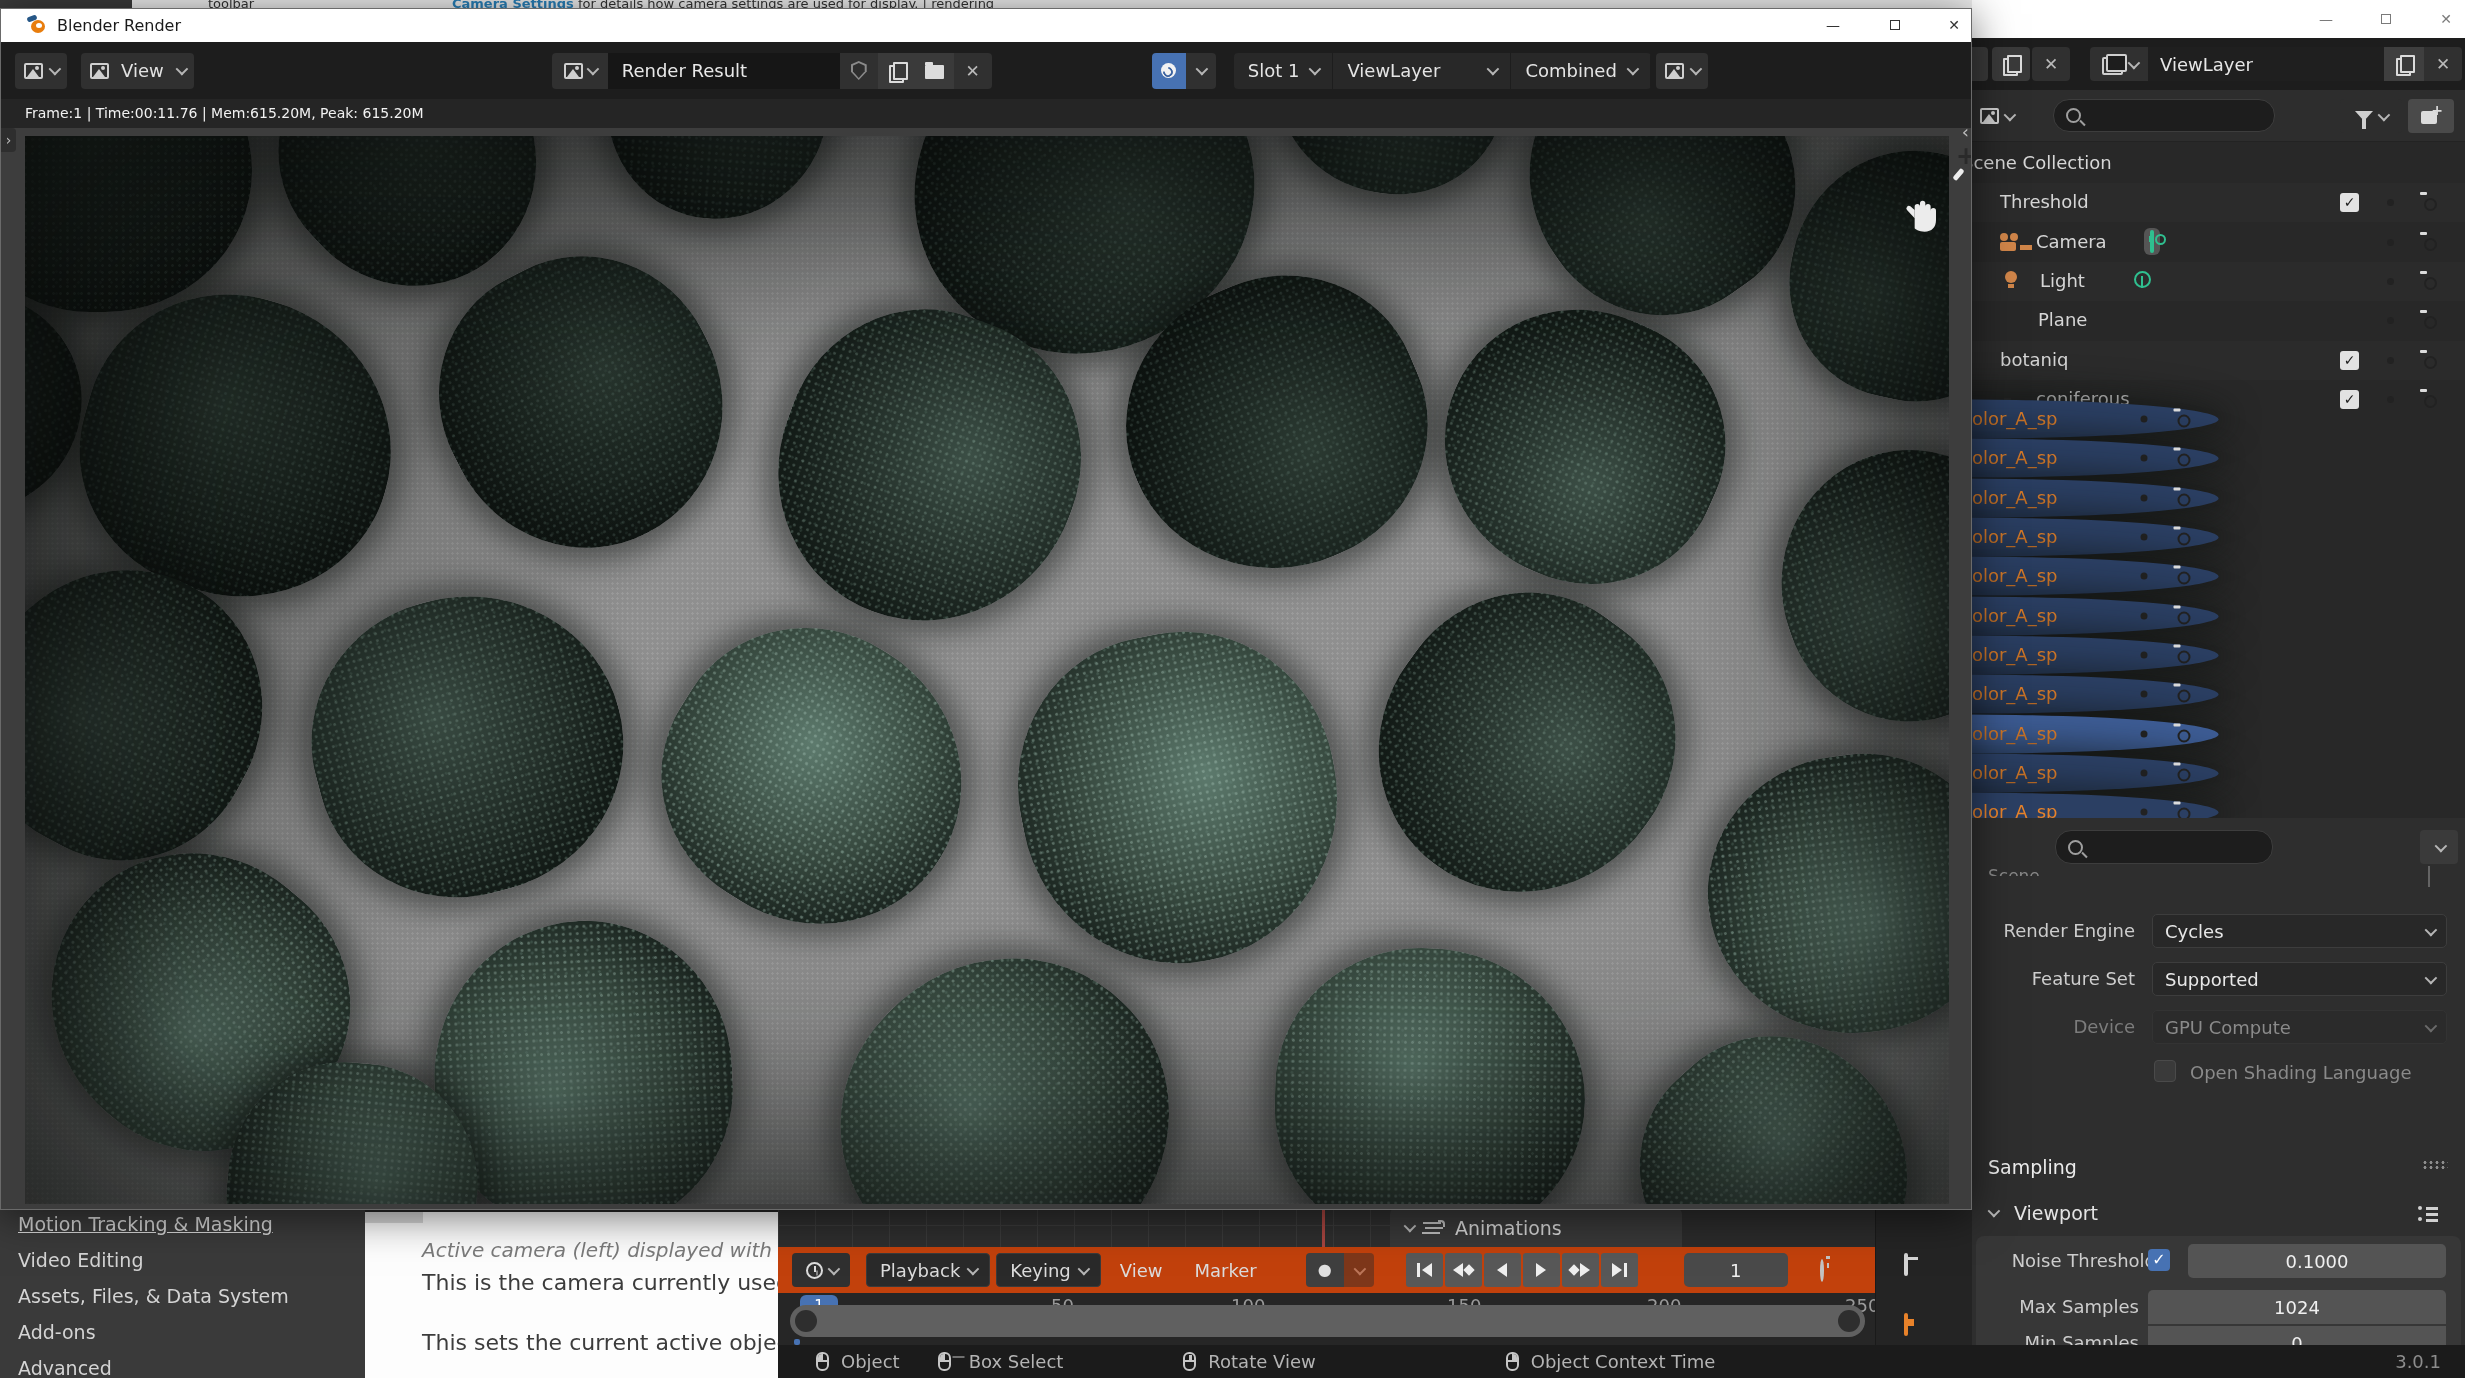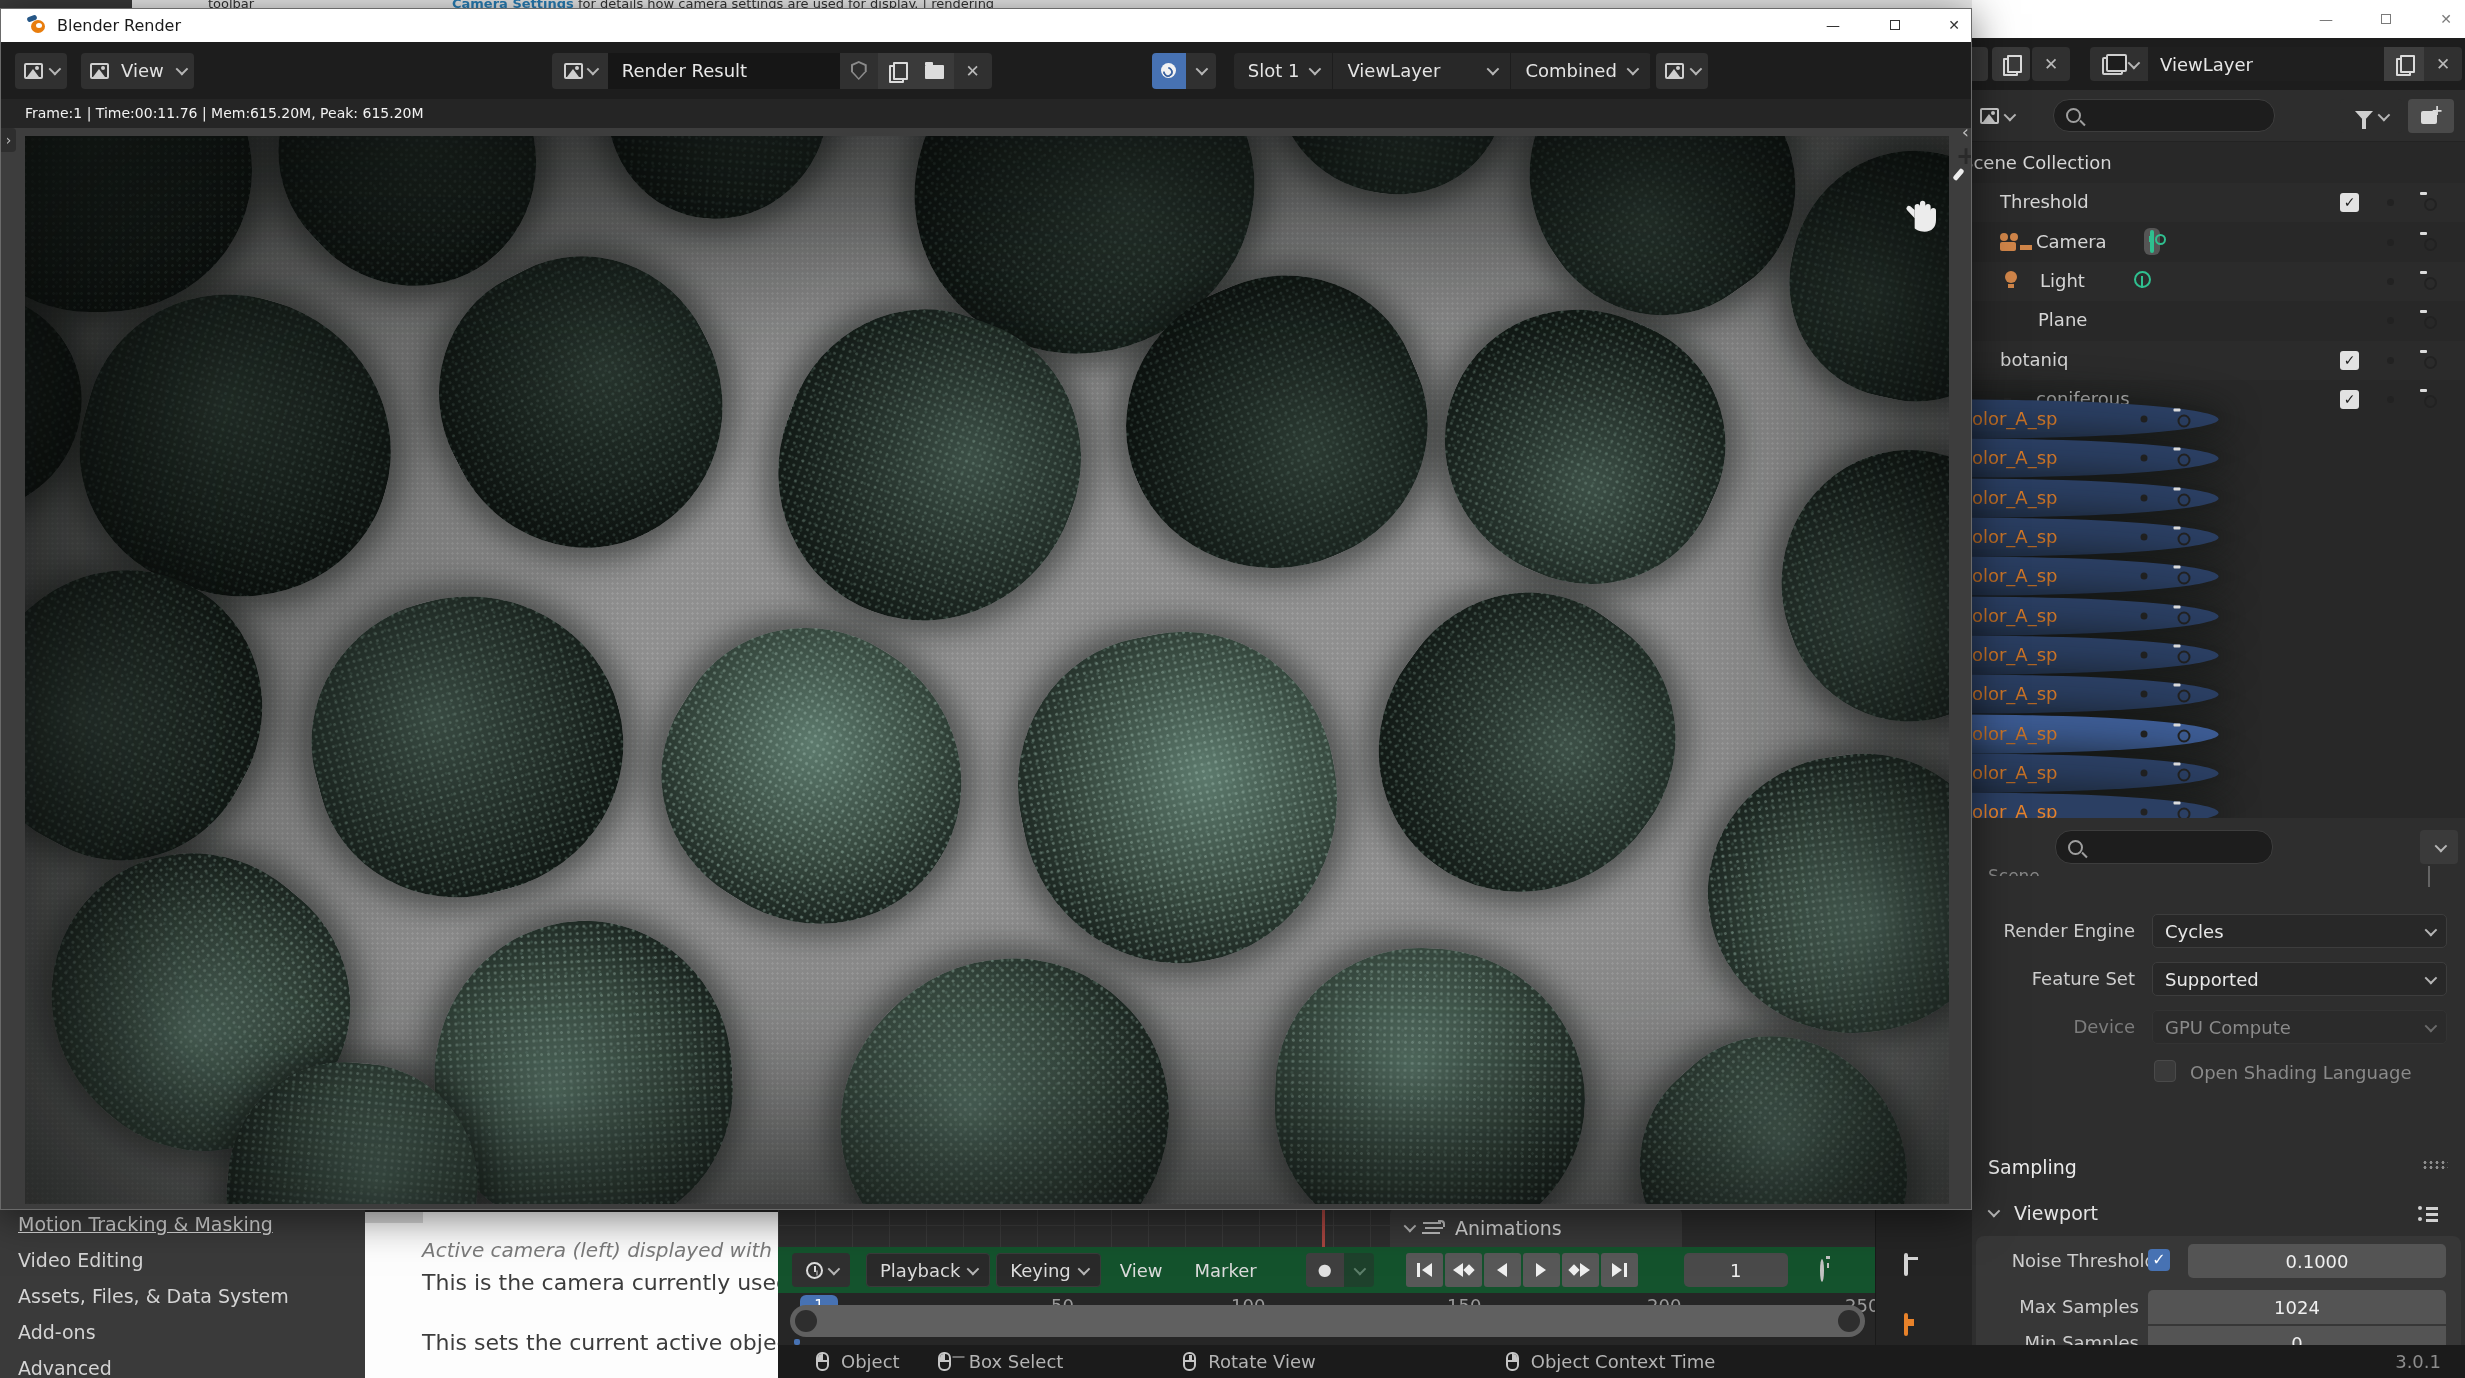--- a/index.html
+++ b/index.html
@@ -155,21 +155,21 @@
   #viewport-body { position:absolute; left:4px; top:418px; width:485px; height:109px; background:#373737; border-radius:8px 8px 0 0; }
 
   
   #timeline { position:absolute; left:778px; top:1203px; width:1097px; height:142px; background:#2b2b2b; overflow:hidden; }
   #tl-grid { position:absolute; left:0; top:0; width:616px; height:44px;
     background-image:linear-gradient(#3a3a3a 1px, transparent 1px), linear-gradient(90deg,#3a3a3a 1px, transparent 1px);
     background-size:37px 22px; background-color:#2e2e2e; }
   #tl-playhead { position:absolute; left:544px; top:0; width:3px; height:44px; background:#a84540; }
   #anim-panel { position:absolute; left:612px; top:5px; width:292px; height:39px; background:#383838; border-radius:6px 6px 0 0; display:flex; align-items:center; gap:10px; padding-left:14px; }
   #anim-panel .lbl { color:#d6d6d6; font-size:19px; }
-  #tl-header { position:absolute; left:0; top:44px; width:1097px; height:46px; background:#14532d; display:flex; align-items:center; }
+  #tl-header { position:absolute; left:0; top:44px; width:1097px; height:46px; background:#c2410c; display:flex; align-items:center; }
   #tl-editor-btn { margin-left:14px; width:58px; height:34px; background:#303030; border-radius:4px; display:flex; align-items:center; justify-content:center; gap:5px; }
   .tl-menu { height:34px; display:flex; align-items:center; gap:7px; padding:0 13px; color:#dcdcdc; font-size:18px; border-radius:4px; }
   .tl-menu.dd { background:#2a2a2a; border:1px solid #3a3a3a; }
   #tl-rec-group { display:flex; margin-left:36px; }
   #tl-rec { width:38px; height:34px; background:#3f3f3f; border-radius:4px 0 0 4px; color:#e0e0e0; font-size:16px; text-align:center; line-height:34px; }
   #tl-rec-chev { width:30px; height:34px; background:#2c2c2c; border-radius:0 4px 4px 0; display:flex; align-items:center; justify-content:center; opacity:0.45; }
   #tl-transport { display:flex; gap:2px; margin-left:32px; }
   .tbtn { width:37px; height:34px; background:#585858; border-radius:3px; display:flex; align-items:center; justify-content:center; gap:2px; }
   .t-trir { width:0; height:0; border-left:10px solid #efefef; border-top:7px solid transparent; border-bottom:7px solid transparent; }
   .t-tril { width:0; height:0; border-right:10px solid #efefef; border-top:7px solid transparent; border-bottom:7px solid transparent; }

